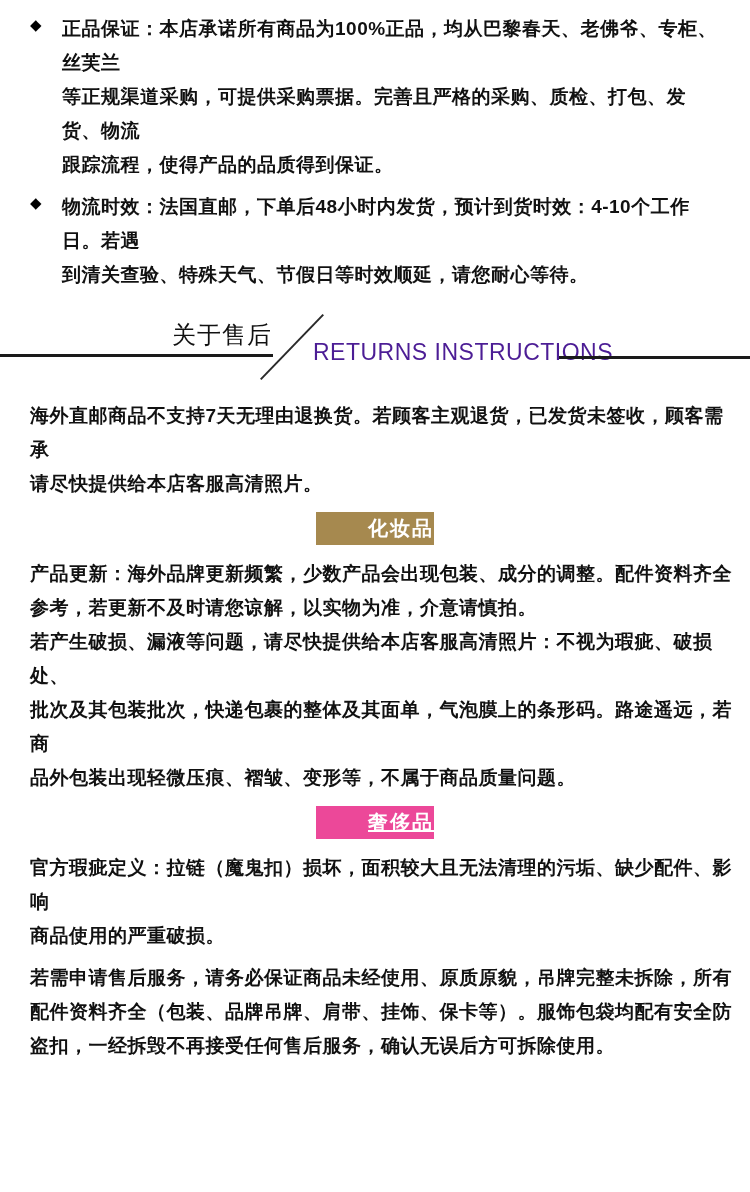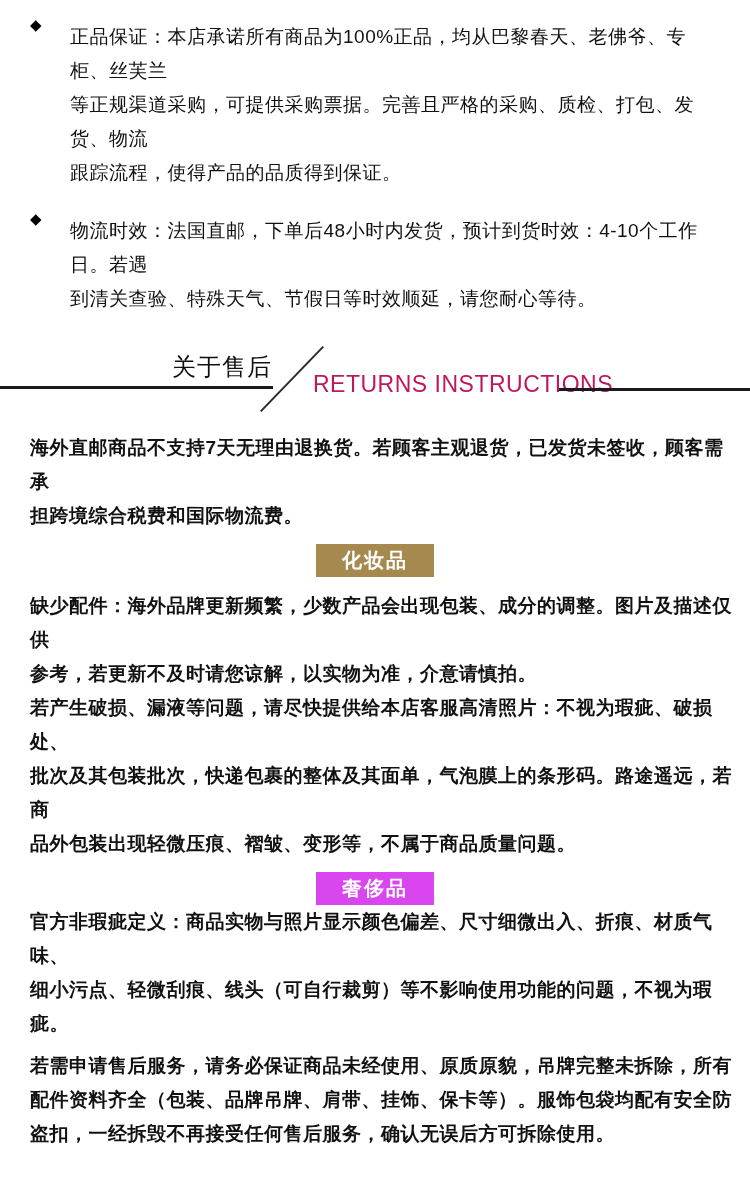--- a/index.html
+++ b/index.html
@@ -12,56 +12,56 @@
   .page { position:relative; width:750px; min-height:1192px; background:#ffffff; overflow:hidden; }
 
   
   .bullets { padding:8px 28px 0 30px; }
   .bullet-item { display:flex; }
   .bullet-marker {
     flex:0 0 28px; width:28px;
     font-size:15px; line-height:34px; color:#000;
   }
   .bullet-text {
-    margin:12px; font-size:19px; line-height:34px; font-weight:400;
+    margin:4px; font-size:19px; line-height:34px; font-weight:700;
     white-space:pre-line; overflow-wrap:anywhere; letter-spacing:0.5px;
   }
 
   
   .section-header { position:relative; height:76px; margin-top:14px; }
   .hline { position:absolute; background:#1a1a1a; height:3px; }
   .hline-left  { left:0; top:44px; width:273px; }
   .hline-right { left:559px; right:0; top:46px; }
   .header-cn {
     position:absolute; left:0; top:9px; width:272px; text-align:right;
     font-size:24px; font-weight:400; letter-spacing:1px; color:#111;
   }
   .slash {
     position:absolute; left:291px; top:-8px; width:2px; height:90px;
     background:#2a2a2a; transform:rotate(44deg);
   }
   .header-en {
     position:absolute; left:313px; top:29px;
-    font-size:23px; font-weight:400; letter-spacing:0.5px; color:#be185d;
+    font-size:23px; font-weight:400; letter-spacing:0.5px; color:#4c1d95;
   }
 
   
   .para {
     margin:0 15px 0 30px; width:705px; box-sizing:border-box;
     font-size:19px; line-height:34px; font-weight:700;
     white-space:pre-line; overflow-wrap:anywhere; letter-spacing:0.5px;
   }
   .intro { margin-top:13px; }
   .sec-first { margin-top:12px; }
   .gap-top { margin-top:8px; }
 
   
   .badge {
     width:118px; height:33px; margin:11px auto 0;
-    background:#a6894f; color:#ffffff; text-align:center;
+    background:#a6894f; color:#ffffff; text-align:right;
     line-height:33px; font-size:20px; font-weight:700; letter-spacing:2px;
   }
 </style>
 </head>
 <body>
 
 <div class="page">
 
   <section class="bullets">
     <div class="bullet-item">
@@ -79,29 +79,29 @@
 
   <div class="section-header">
     <div class="hline hline-left"></div>
     <div class="header-cn">关于售后</div>
     <div class="slash"></div>
     <div class="header-en">RETURNS INSTRUCTIONS</div>
     <div class="hline hline-right"></div>
   </div>
 
   <p class="para intro">海外直邮商品不支持7天无理由退换货。若顾客主观退货，已发货未签收，顾客需承
-担跨境综合税费和国际物流费。</p>
+请尽快提供给本店客服高清照片。</p>
 
   <div class="badge" style="background: rgb(166, 137, 79);">化妆品</div>
-  <p class="para sec-first">缺少配件：海外品牌更新频繁，少数产品会出现包装、成分的调整。图片及描述仅供
+  <p class="para sec-first">产品更新：海外品牌更新频繁，少数产品会出现包装、成分的调整。配件资料齐全
 参考，若更新不及时请您谅解，以实物为准，介意请慎拍。</p>
   <p class="para">若产生破损、漏液等问题，请尽快提供给本店客服高清照片：不视为瑕疵、破损处、
 批次及其包装批次，快递包裹的整体及其面单，气泡膜上的条形码。路途遥远，若商
 品外包装出现轻微压痕、褶皱、变形等，不属于商品质量问题。</p>
 
-  <div class="badge" style="background: #d946ef;">奢侈品</div>
-  <p class="para">官方非瑕疵定义：商品实物与照片显示颜色偏差、尺寸细微出入、折痕、材质气味、
-细小污点、轻微刮痕、线头（可自行裁剪）等不影响使用功能的问题，不视为瑕疵。</p>
+  <div class="badge" style="background: #ec4899; text-decoration: underline;">奢侈品</div>
+  <p class="para sec-first">官方瑕疵定义：拉链（魔鬼扣）损坏，面积较大且无法清理的污垢、缺少配件、影响
+商品使用的严重破损。</p>
   <p class="para gap-top">若需申请售后服务，请务必保证商品未经使用、原质原貌，吊牌完整未拆除，所有
 配件资料齐全（包装、品牌吊牌、肩带、挂饰、保卡等）。服饰包袋均配有安全防
 盗扣，一经拆毁不再接受任何售后服务，确认无误后方可拆除使用。</p>
 
 </div>
 
 </body></html>

